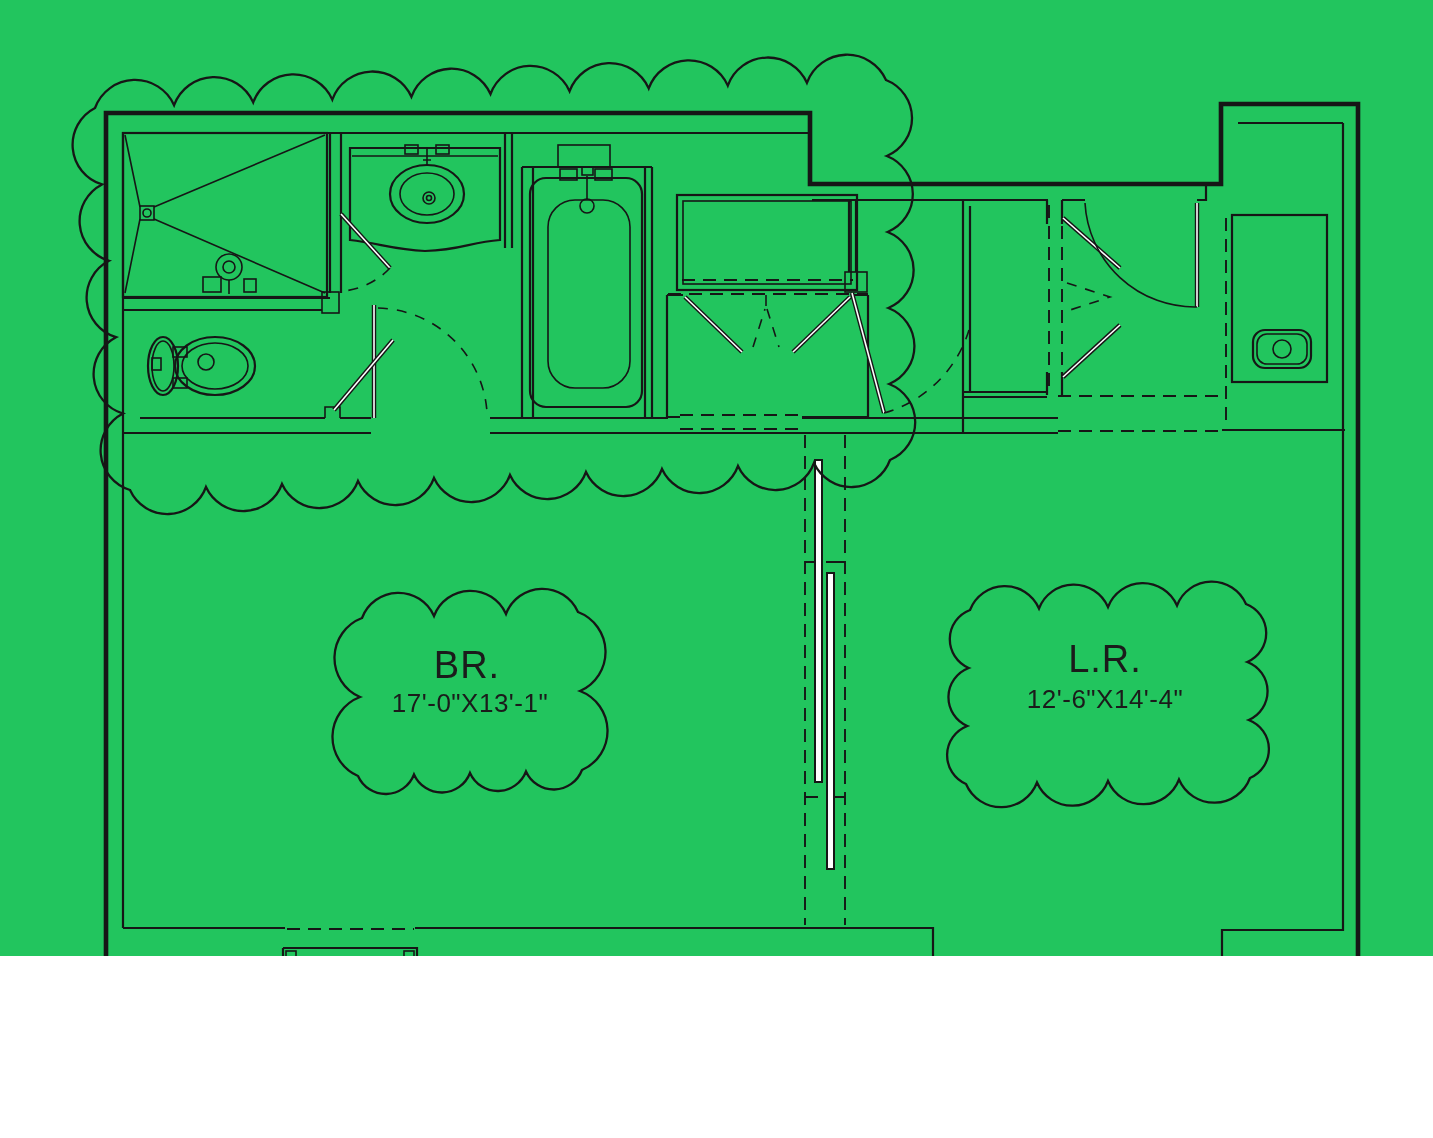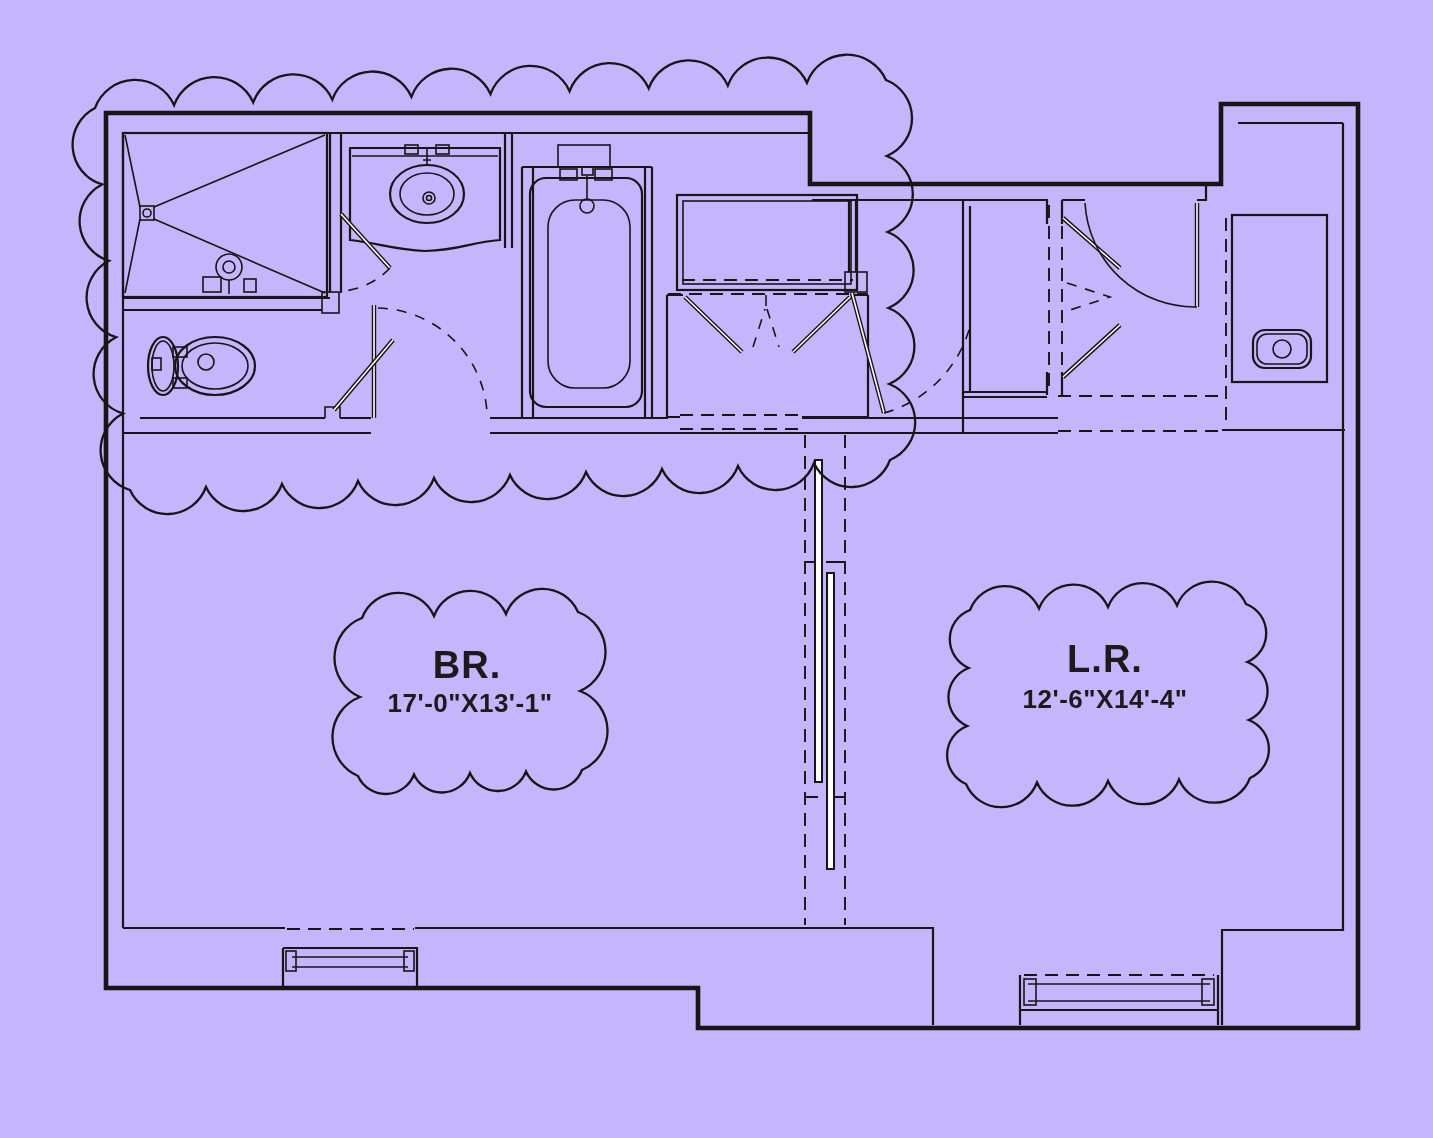--- a/index.html
+++ b/index.html
@@ -1,17 +1,17 @@
 <!DOCTYPE html>
 <html><head>
 <meta charset="utf-8">
 <style>
   html,body{margin:0;padding:0;background:#ffffff;}
-  .stage{position:relative;width:1433px;height:1138px;background:#c4b5fd;overflow:hidden;
-         font-family:"Liberation Sans", sans-serif;font-weight:bold;}
+  .stage{position:relative;width:1433px;height:956px;background:#22c55e;overflow:hidden;
+         font-family:"Liberation Sans", sans-serif;}
   svg{position:absolute;left:0;top:0;}
   .ink{stroke:#161616;fill:none;stroke-linecap:butt;stroke-linejoin:miter;}
   .w-outer{stroke-width:4.6;}
   .w-in{stroke-width:2.2;}
   .w-thin{stroke-width:1.6;}
   .dash{stroke-width:1.9;stroke-dasharray:13 8;}
   .dash-arc{stroke-width:1.6;stroke-dasharray:10 9;}
   .leafb{stroke:#161616;stroke-width:4.4;fill:none;}
   .leafw{stroke:#ffffff;stroke-width:1.6;fill:none;}
   .cloud{stroke:#161616;stroke-width:2.3;fill:none;}

